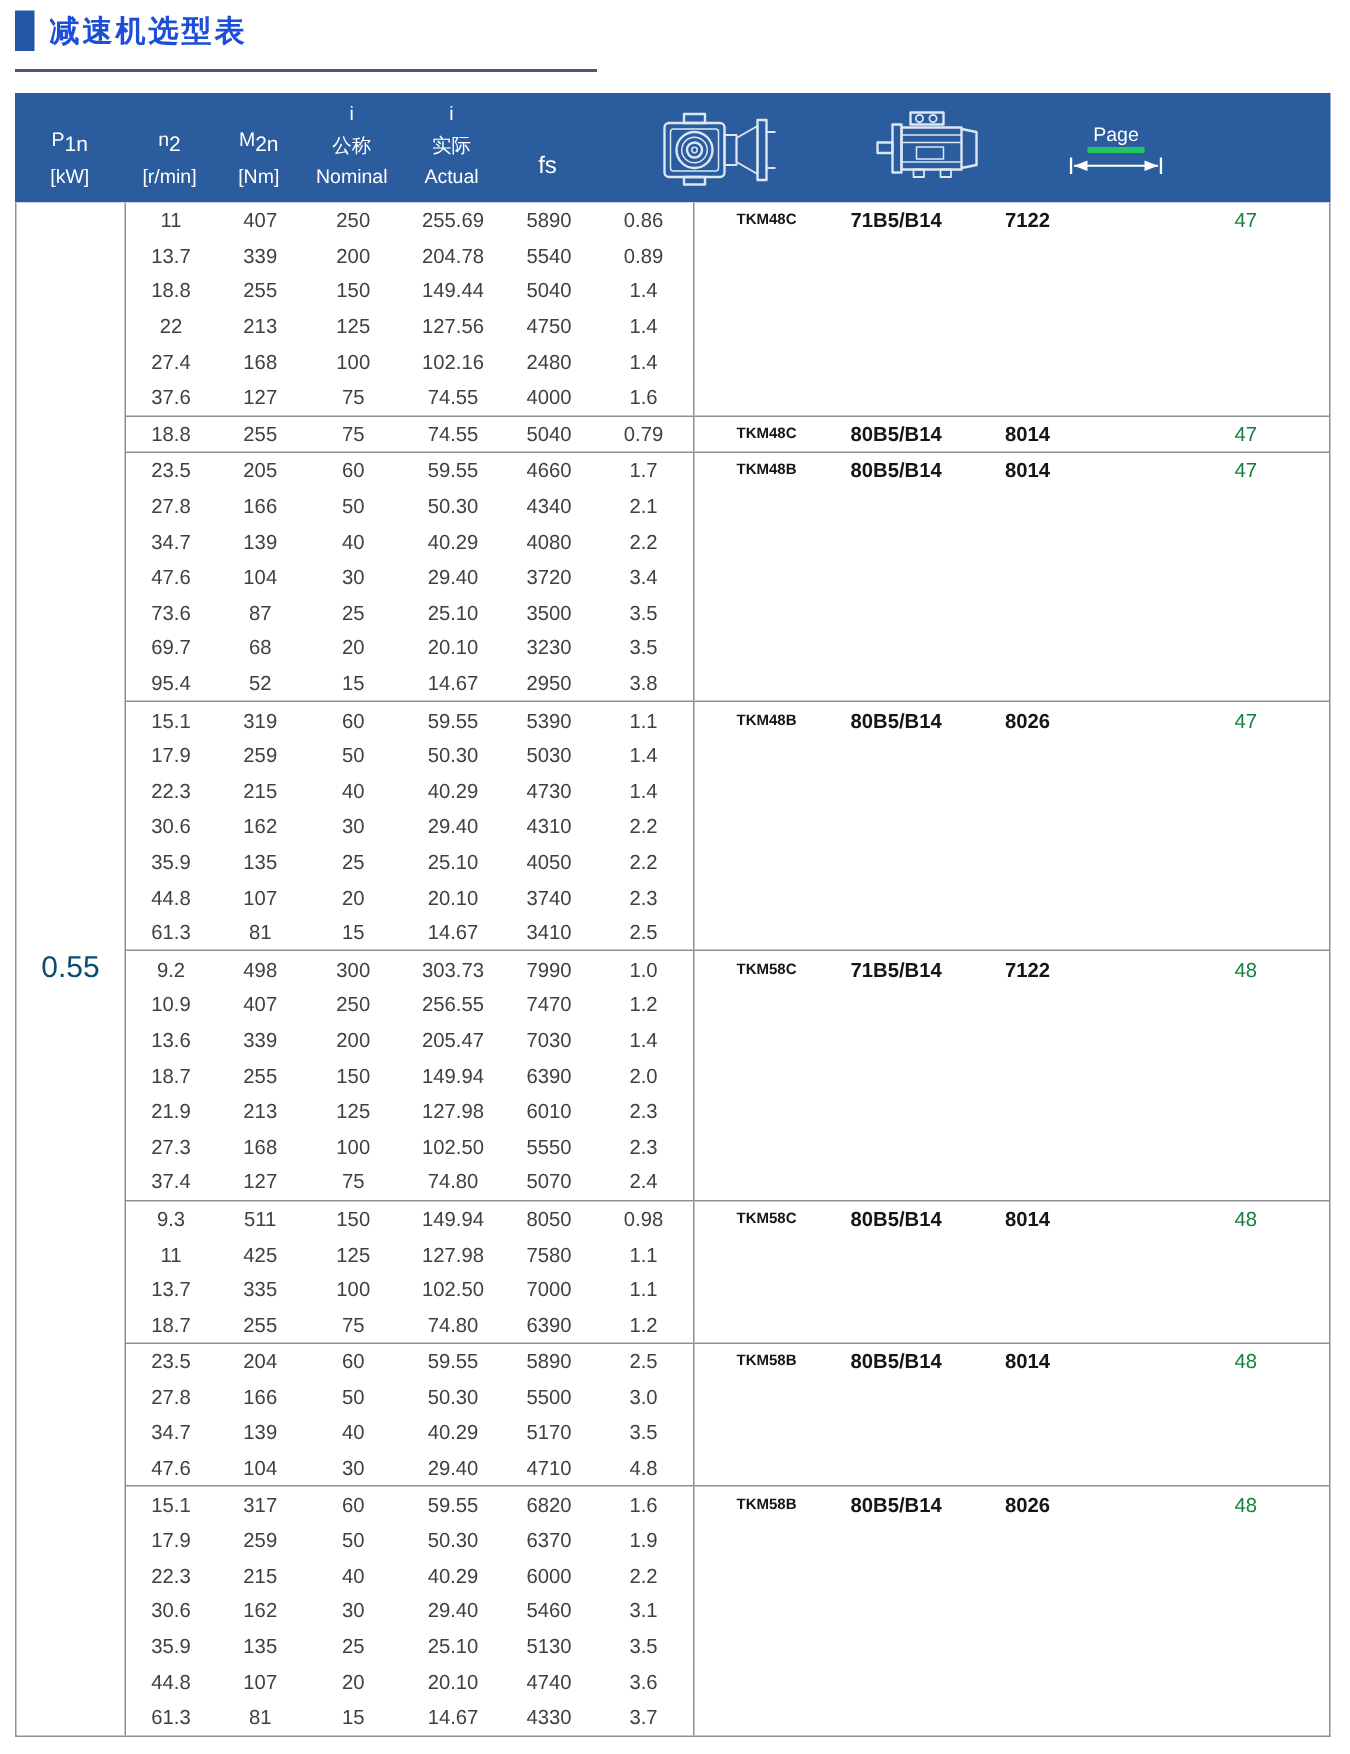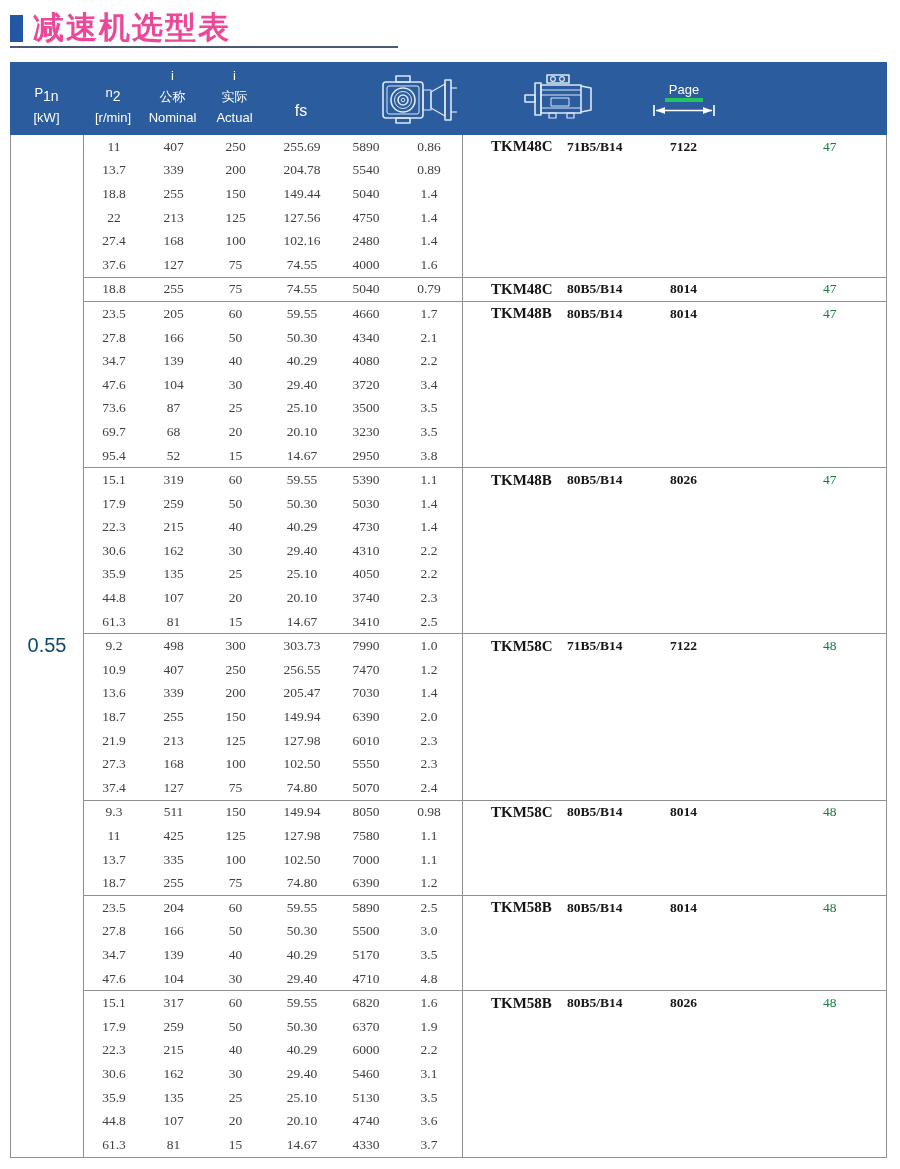--- a/index.html
+++ b/index.html
@@ -4,21 +4,21 @@
 <style>
   * { margin:0; padding:0; box-sizing:border-box; }
   html,body { background:#ffffff; }
   .page {
     position:relative; width:900px; height:1169px; background:#fff;
     font-family:"Liberation Sans","DejaVu Sans",sans-serif; overflow:hidden;
   }
   
   .title-row { position:absolute; left:10px; top:7px; display:flex; align-items:center; }
   .title-square { width:13px; height:27px; background:#2257a4; margin-right:10px; }
-  .page-title { font-size:31px; font-weight:600; color:#ec4899; letter-spacing:2px; }
+  .page-title { font-size:20px; font-weight:600; color:#1d4ed8; letter-spacing:2px; }
   .title-underline { position:absolute; left:10px; top:46px; width:388px; height:2px; background:#4b5870; }
 
   
   .seltable { position:absolute; left:10px; top:62px; width:877px; }
 
   .thead {
     height:73px; background:#2b5c9d; color:#ffffff;
     display:grid; grid-template-columns:73px 60px 59px 65px 68px 60px 66px 1fr;
   }
   .hcell { display:flex; flex-direction:column; justify-content:flex-end; align-items:center; padding-bottom:7px; font-size:13px; }
@@ -32,28 +32,28 @@
   .page-head .pg-label { font-size:13px; line-height:15px; border-bottom:4px solid #22c55e; padding:0 4px 1px 4px; }
   .page-head svg { margin-top:2px; }
 
   .tbody {
     display:flex; border:1px solid #8f8f8f; border-top:none; background:#fff;
   }
   .p1n-col {
     width:72px; display:flex; align-items:center; justify-content:center;
     font-size:20px; color:#0c4a6e;
   }
-  .main-col { flex:1; border-left:1px solid #8f8f8f; display:flex; flex-direction:column;font-family:Liberation Serif, serif; }
+  .main-col { flex:1; border-left:1px solid #8f8f8f; display:flex; flex-direction:column; }
   .row-group + .row-group { border-top:1px solid #8f8f8f; }
   .trow {
     display:grid; grid-template-columns:60px 59px 65px 68px 60px 66px 105px 103px 133px 1fr;
     height:23.6px; align-items:stretch;
   }
   .c { display:flex; align-items:center; justify-content:center; font-size:13.5px; color:#404040; white-space:nowrap; }
-  .c.model { border-left:1px solid #8f8f8f; justify-content:flex-start; padding-left:28px; font-weight:bold; color:#151515; font-size:15px; }
+  .c.model { border-left:1px solid #8f8f8f; justify-content:flex-start; padding-left:28px; font-weight:bold; color:#151515; font-size:10px; }
   .c.flange, .c.motorcode { justify-content:flex-start; font-weight:bold; color:#151515; }
   .c.pagecell { justify-content:flex-start; padding-left:4px; color:#15803d;margin-left:16px; }
 </style>
 </head>
 <body>
 
 <div class="page">
 
   <div class="title-row">
     <span class="title-square"></span>
@@ -64,20 +64,24 @@
   <div class="seltable">
 
     <div class="thead">
       <div class="hcell">
         <div class="hline"><span>P</span><sub>1n</sub></div>
         <div class="hline">[kW]</div>
       </div>
       <div class="hcell">
         <div class="hline"><span>n</span><sub>2</sub></div>
         <div class="hline">[r/min]</div>
+      </div>
+      <div class="hcell">
+        <div class="hline"><span>M</span><sub>2n</sub></div>
+        <div class="hline">[Nm]</div>
       </div>
       <div class="hcell">
         <div class="hline">i</div>
         <div class="hline">公称</div>
         <div class="hline">Nominal</div>
       </div>
       <div class="hcell">
         <div class="hline">i</div>
         <div class="hline">实际</div>
         <div class="hline">Actual</div>

